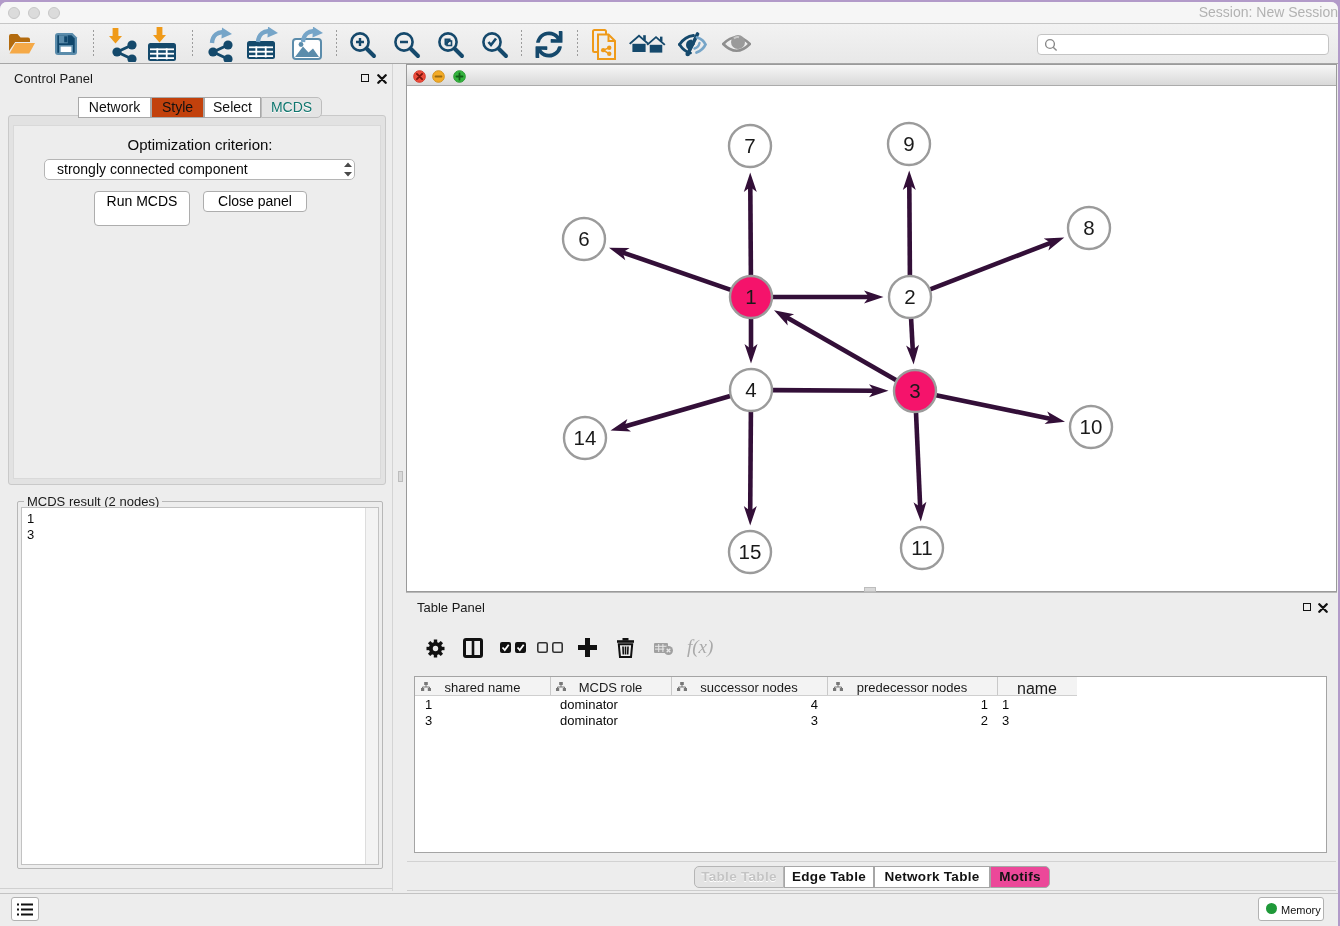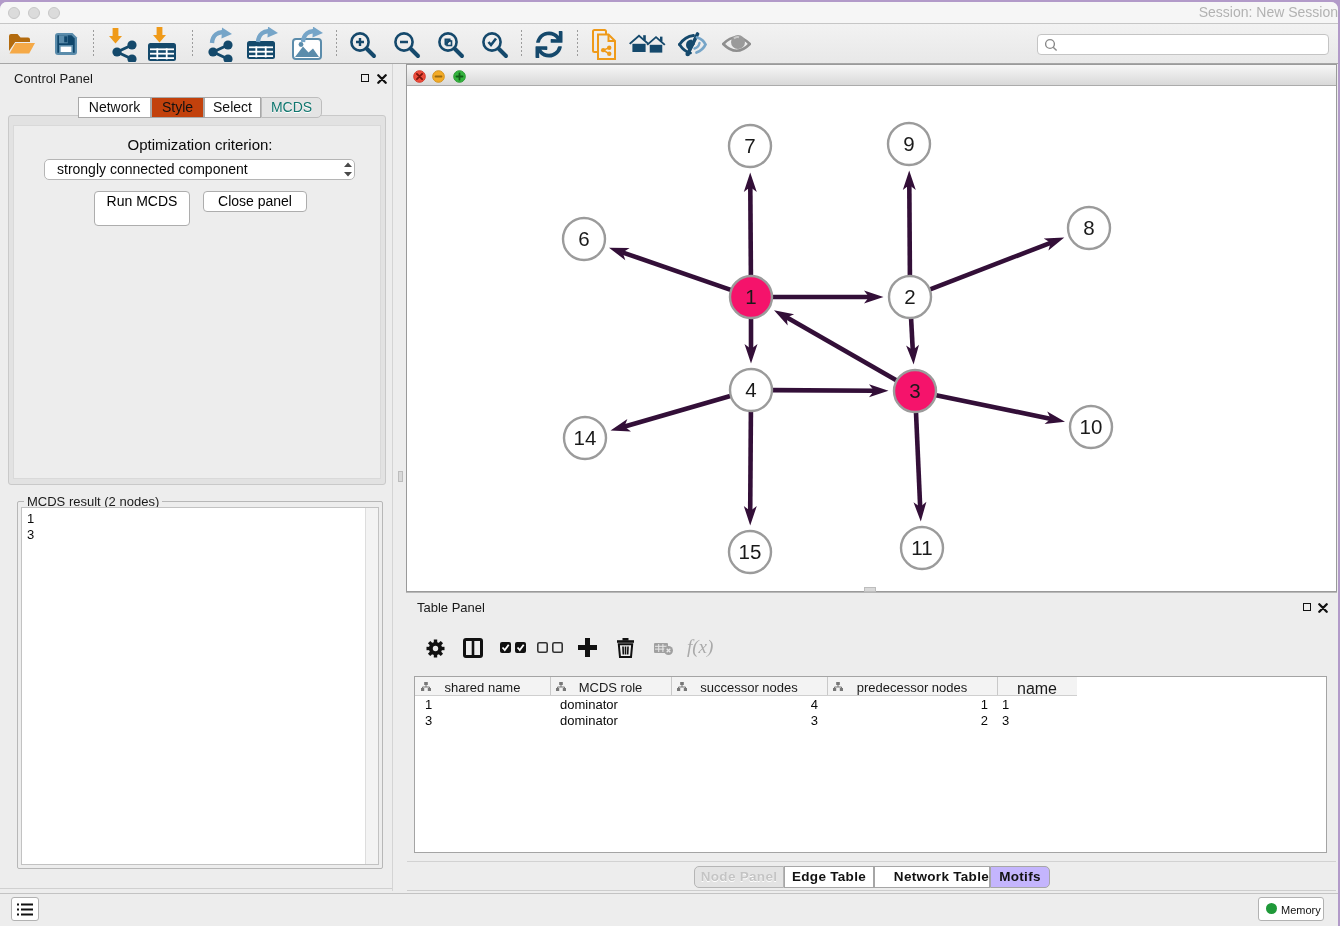--- a/index.html
+++ b/index.html
@@ -394,24 +394,24 @@
 <div class="a" style="left:671px;top:697px;width:147px;text-align:right;font-size:13px;color:#090909">4</div>
 <div class="a" style="left:827px;top:697px;width:161px;text-align:right;font-size:13px;color:#090909">1</div>
 <div class="a" style="left:1002px;top:697px;font-size:13px;color:#090909">1</div>
 <div class="a" style="left:425px;top:713px;font-size:13px;color:#090909">3</div>
 <div class="a" style="left:560px;top:713px;font-size:13px;color:#090909">dominator</div>
 <div class="a" style="left:671px;top:713px;width:147px;text-align:right;font-size:13px;color:#090909">3</div>
 <div class="a" style="left:827px;top:713px;width:161px;text-align:right;font-size:13px;color:#090909">2</div>
 <div class="a" style="left:1002px;top:713px;font-size:13px;color:#090909">3</div>
 
 <div class="a" style="left:407px;top:861px;width:929px;height:1px;background:#d2d2d2"></div>
-<div class="a" style="left:694px;top:866px;width:90px;height:22px;background:#e3e3e3;color:#c4c4c4;text-shadow:0 1px 0 #fff;border:1px solid #b5b5b5;border-radius:5px 0 0 5px;font-size:13.5px;font-weight:700;letter-spacing:0.3px;text-align:center;line-height:20px">Node Panel</div>
+<div class="a" style="left:694px;top:866px;width:90px;height:22px;background:#e3e3e3;color:#c4c4c4;text-shadow:0 1px 0 #fff;border:1px solid #b5b5b5;border-radius:5px 0 0 5px;font-size:13.5px;font-weight:700;letter-spacing:0.3px;text-align:center;line-height:20px">Table Table</div>
 <div class="a" style="left:784px;top:866px;width:90px;height:22px;background:#fff;color:#121212;border:1px solid #a6a6a6;font-size:13.5px;font-weight:700;letter-spacing:0.3px;text-align:center;line-height:20px">Edge Table</div>
-<div class="a" style="left:874px;top:866px;width:116px;height:22px;background:#fff;color:#121212;border:1px solid #a6a6a6;font-size:13.5px;font-weight:700;letter-spacing:0.3px;text-align:right;line-height:20px">Network Table</div>
-<div class="a" style="left:990px;top:866px;width:60px;height:22px;background:#c4b5fd;color:#121212;border:1px solid #a6a6a6;border-radius:0 5px 5px 0;font-size:13.5px;font-weight:700;letter-spacing:0.3px;text-align:center;line-height:20px">Motifs</div>
+<div class="a" style="left:874px;top:866px;width:116px;height:22px;background:#fff;color:#121212;border:1px solid #a6a6a6;font-size:13.5px;font-weight:700;letter-spacing:0.3px;text-align:center;line-height:20px">Network Table</div>
+<div class="a" style="left:990px;top:866px;width:60px;height:22px;background:#ec4899;color:#121212;border:1px solid #a6a6a6;border-radius:0 5px 5px 0;font-size:13.5px;font-weight:700;letter-spacing:0.3px;text-align:center;line-height:20px">Motifs</div>
 
 <div class="a" style="left:407px;top:890px;width:929px;height:1px;background:#cdcdcd"></div>
 
 <div class="a" style="left:0;top:888px;width:392px;height:1px;background:#d0d0d0"></div>
 
 <div class="a" style="left:0;top:893px;width:1338px;height:33px;background:#ededed;border-top:1px solid #c3c3c3"></div>
 <div class="a" style="left:11px;top:897px;width:28px;height:24px;background:#fff;border:1px solid #b2b2b2;border-radius:3px"></div>
 <svg class="a" style="left:17px;top:903px" width="16" height="13" viewBox="0 0 16 13">
         <g fill="#111">
           <rect x="0" y="0.5" width="2" height="2"></rect>

